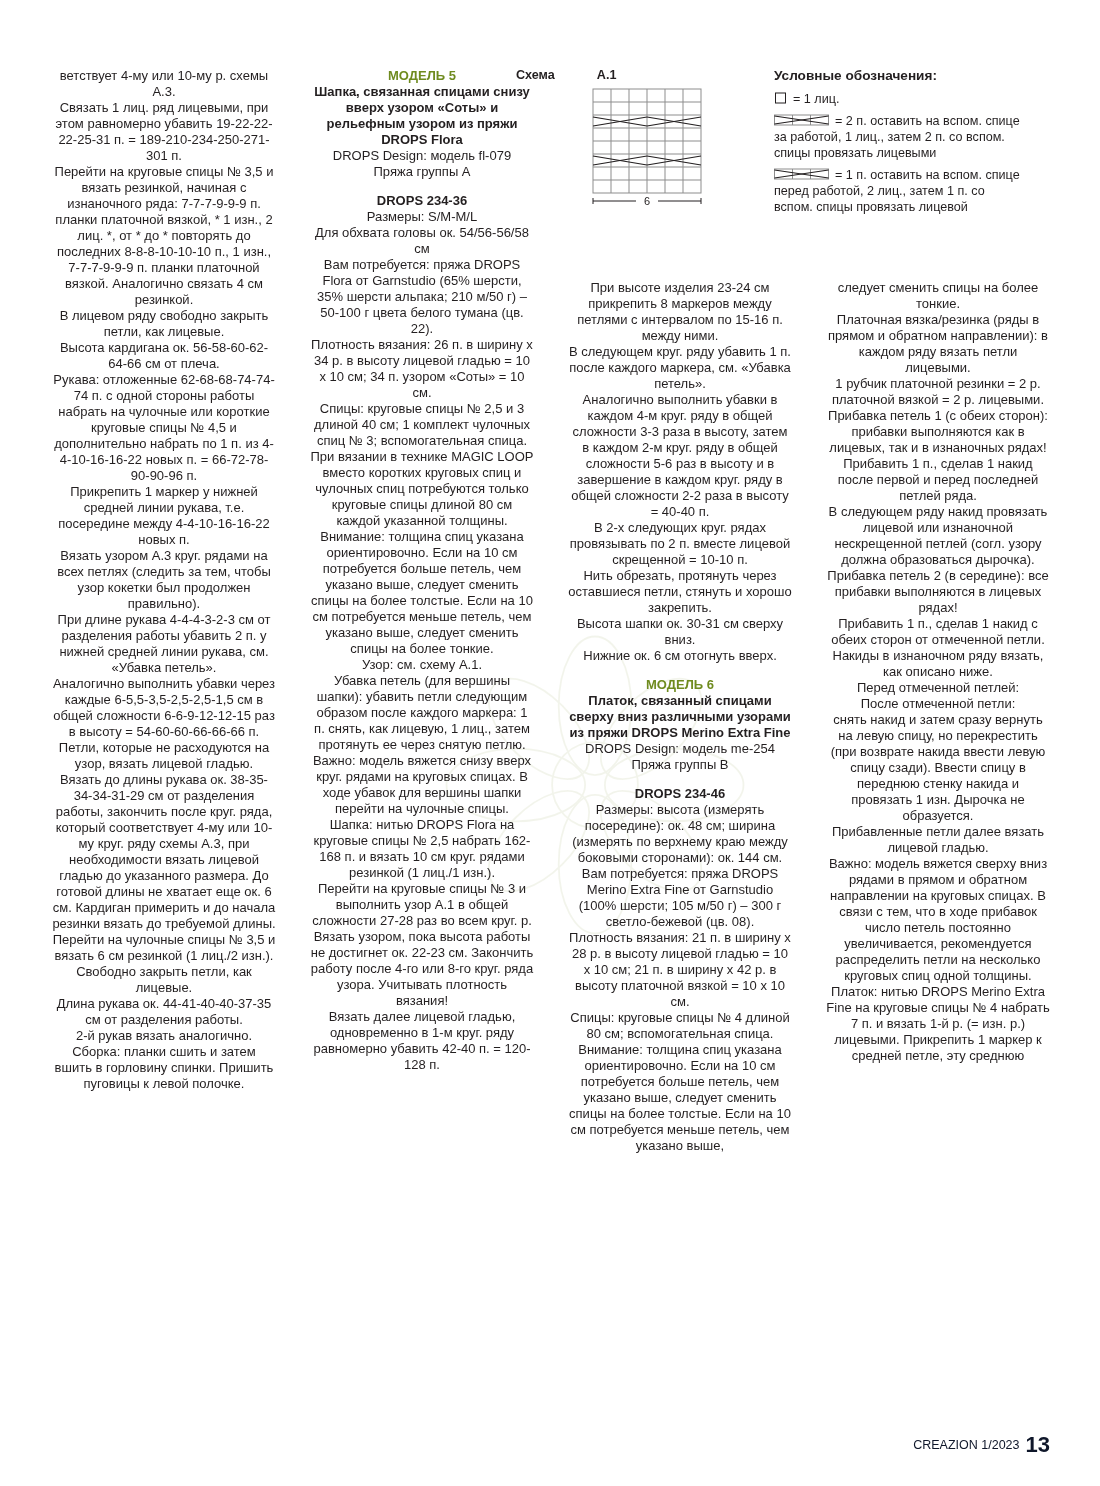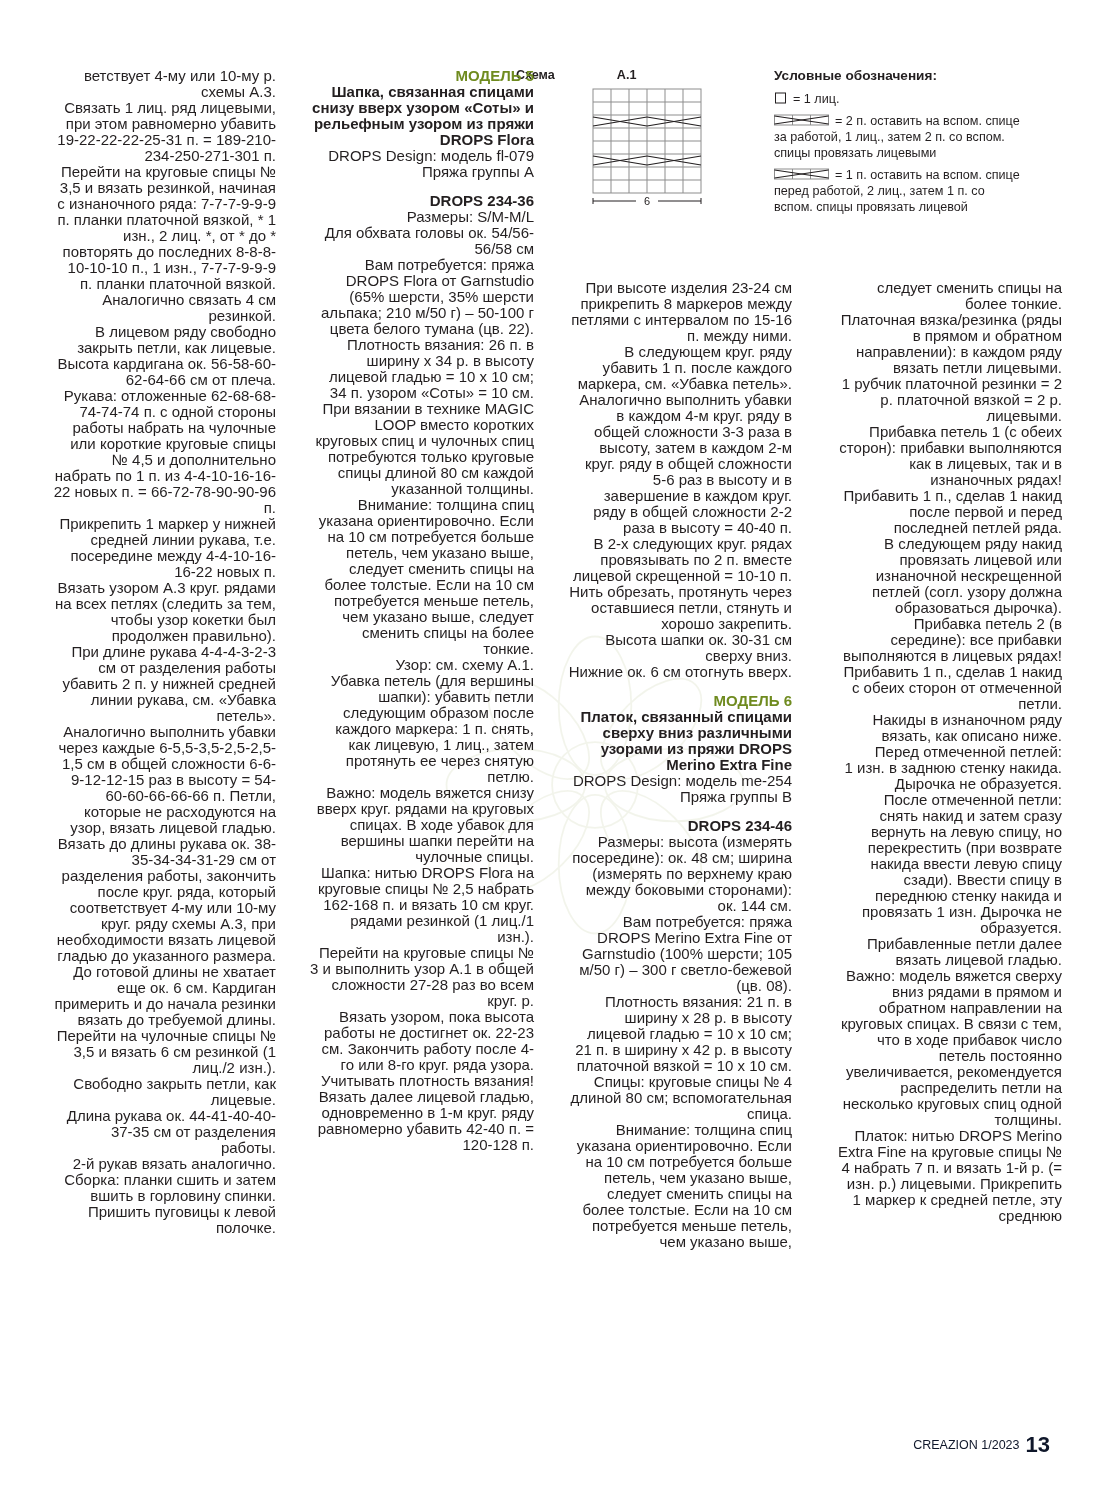--- a/index.html
+++ b/index.html
@@ -24,29 +24,29 @@
   }
   .cols{
     position:absolute;
     left:52px;top:68px;
     width:1000px;
   }
   .col{
     position:absolute;
     top:0;
     width:224px;
-    font-size:15px;
+    font-size:13px;
     line-height:16.0px;
-    text-align:right;
+    text-align:center;
   }
   .col p{margin:0;}
   #col1{left:0px;}
   #col2{left:258px;}
   #col3{left:516px;}
-  #col4{left:774px;margin-left:12px;}
+  #col4{left:774px;}
   .green{color:#6f8b1f;font-weight:bold;}
   .b{font-weight:normal;}
   .sp{height:13px;}
   .sp-s{height:7px;}
   .hdr{font-weight:bold;}
   
   .chart-block{
     position:absolute;
     left:516px;top:68px;
     width:230px;
@@ -90,21 +90,21 @@
       <ellipse cx="52" cy="100" rx="42" ry="22"></ellipse>
       <ellipse cx="148" cy="100" rx="42" ry="22"></ellipse>
       <ellipse cx="66" cy="66" rx="20" ry="38" transform="rotate(-45 66 66)"></ellipse>
       <ellipse cx="134" cy="66" rx="20" ry="38" transform="rotate(45 134 66)"></ellipse>
       <ellipse cx="66" cy="134" rx="20" ry="38" transform="rotate(45 66 134)"></ellipse>
       <ellipse cx="134" cy="134" rx="20" ry="38" transform="rotate(-45 134 134)"></ellipse>
     </g>
   </svg>
 
   <div class="chart-block">
-    <div style="display:flex;align-items:flex-start;gap:20px;">
+    <div style="display:flex;align-items:flex-start;">
       <div class="chart-label">Схема</div>
       <div class="chart-label" style="margin-left:42px;">A.1</div>
     </div>
     <div class="grid-wrap" style="margin-left:76px;margin-top:6px;">
       <svg width="120" height="124" viewBox="0 0 120 124">
         <g stroke="#8d8d8d" stroke-width="1" fill="none">
 
           <rect x="1" y="1" width="108" height="104" fill="#ffffff"></rect>
           <line x1="19" y1="1" x2="19" y2="105"></line>
           <line x1="37" y1="1" x2="37" y2="105"></line>
@@ -221,20 +221,21 @@
         <p class="hdr">DROPS 234-36</p>
         <div class="sp-s" style="height: 0px;"></div>
         <p><span class="b">Размеры:</span> S/M-M/L</p>
         <div class="sp-s" style="height: 0px;"></div>
         <p>Для обхвата головы ок. 54/56-56/58 см</p>
         <div class="sp-s" style="height: 0px;"></div>
         <p><span class="b">Вам потребуется:</span> пряжа DROPS Flora от Garnstudio (65% шерсти, 35% шерсти альпака; 210 м/50 г) – 50-100 г цвета белого тумана (цв. 22).</p>
         <div class="sp-s" style="height: 0px;"></div>
         <p><span class="b">Плотность вязания:</span> 26 п. в ширину х 34 р. в высоту лицевой гладью = 10 х 10 см; 34 п. узором «Соты» = 10 см.</p>
         <div class="sp-s" style="height: 0px;"></div>
+        <p><span class="b">Спицы:</span> круговые спицы № 2,5 и 3 длиной 40 см; 1 комплект чулочных спиц № 3; вспомогательная спица.</p>
         <div class="sp-s" style="height: 0px;"></div>
         <p>При вязании в технике MAGIC LOOP вместо коротких круговых спиц и чулочных спиц потребуются только круговые спицы длиной 80 см каждой указанной толщины.</p>
         <div class="sp-s" style="height: 0px;"></div>
         <p><span class="b">Внимание:</span> толщина спиц указана ориентировочно. Если на 10 см потребуется больше петель, чем указано выше, следует сменить спицы на более толстые. Если на 10 см потребуется меньше петель, чем указано выше, следует сменить спицы на более тонкие.</p>
         <div class="sp-s" style="height: 0px;"></div>
         <p><span class="b">Узор:</span> см. схему А.1.</p>
         <div class="sp-s" style="height: 0px;"></div>
         <p><span class="b">Убавка петель (для вершины шапки):</span> убавить петли следующим образом после каждого маркера: 1 п. снять, как лицевую, 1 лиц., затем протянуть ее через снятую петлю.</p>
         <div class="sp-s" style="height: 0px;"></div>
         <p><span class="b">Важно:</span> модель вяжется снизу вверх круг. рядами на круговых спицах. В ходе убавок для вершины шапки перейти на чулочные спицы.</p>
@@ -299,21 +300,20 @@
         <p>В следующем ряду накид провязать лицевой или изнаночной нескрещенной петлей (согл. узору должна образоваться дырочка).</p>
         <div class="sp-s" style="height: 0px;"></div>
         <p><span class="b">Прибавка петель 2</span> (в середине): <span class="b">все прибавки выполняются в лицевых рядах!</span></p>
         <div class="sp-s" style="height: 0px;"></div>
         <p>Прибавить 1 п., сделав 1 накид с обеих сторон от отмеченной петли.</p>
         <div class="sp-s" style="height: 0px;"></div>
         <p>Накиды в изнаночном ряду вязать, как описано ниже.</p>
         <div class="sp-s" style="height: 0px;"></div>
         <p><span class="b">Перед отмеченной петлей:</span></p>
         <div class="sp-s" style="height: 0px;"></div>
-        <p>1 изн. в заднюю стенку накида. Дырочка не образуется.</p>
         <div class="sp-s" style="height: 0px;"></div>
         <p><span class="b">После отмеченной петли:</span></p>
         <div class="sp-s" style="height: 0px;"></div>
         <p>снять накид и затем сразу вернуть на левую спицу, но перекрестить (при возврате накида ввести левую спицу сзади). Ввести спицу в переднюю стенку накида и провязать 1 изн. Дырочка не образуется.</p>
         <div class="sp-s" style="height: 0px;"></div>
         <p>Прибавленные петли далее вязать лицевой гладью.</p>
         <div class="sp-s" style="height: 0px;"></div>
         <p><span class="b">Важно:</span> модель вяжется сверху вниз рядами в прямом и обратном направлении на круговых спицах. В связи с тем, что в ходе прибавок число петель постоянно увеличивается, рекомендуется распределить петли на несколько круговых спиц одной толщины.</p>
         <div class="sp-s" style="height: 0px;"></div>
         <p><span class="b">Платок:</span> нитью DROPS Merino Extra Fine на круговые спицы № 4 набрать 7 п. и вязать 1-й р. (= изн. р.) лицевыми. Прикрепить 1 маркер к средней петле, эту среднюю</p>

